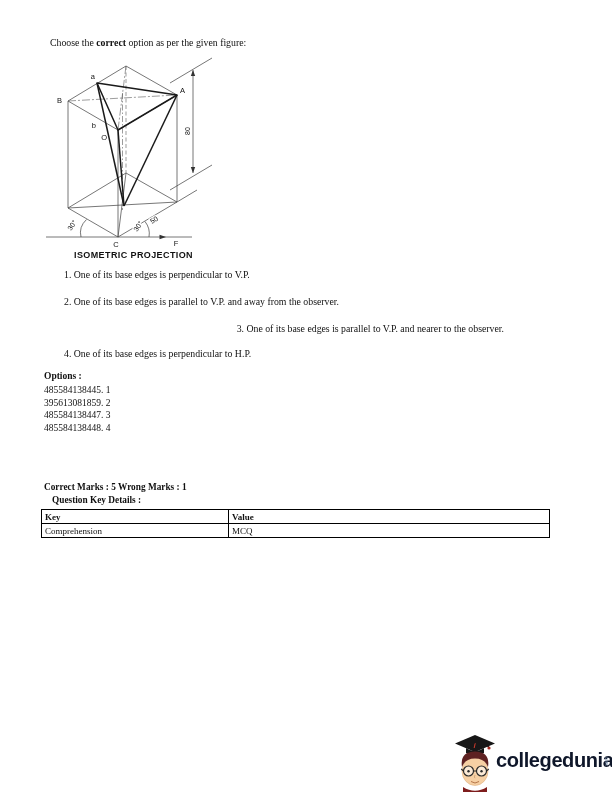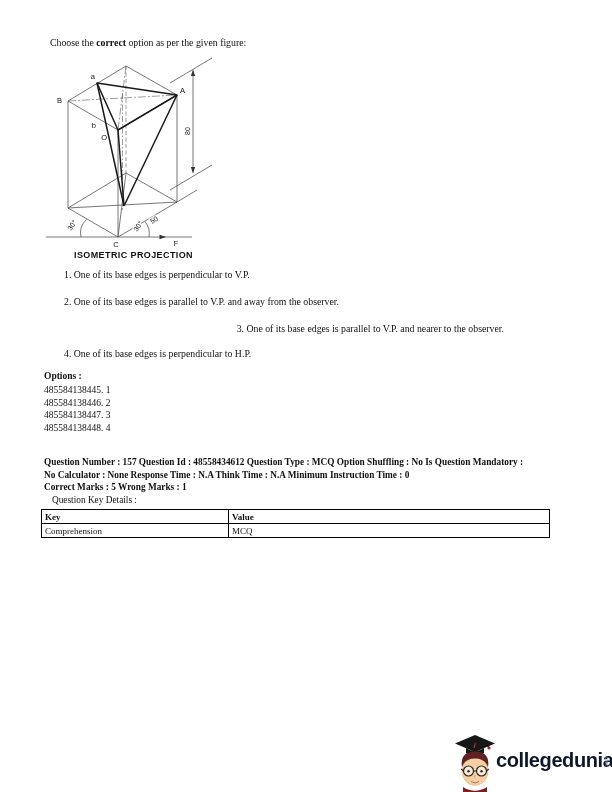--- a/index.html
+++ b/index.html
@@ -19,21 +19,21 @@
   #choice-1{top:269px;}
   #choice-2{top:296px;}
   #choice-3{top:323px;text-align:right;}
   #choice-4{top:348px;}
 
   #options-heading{left:44px;top:371px;font-size:9.5px;font-weight:bold;}
   #option-ids{left:44px;top:384px;font-size:9.5px;line-height:12.6px;}
 
   #meta-block{left:44px;top:456px;width:530px;font-size:9.3px;font-weight:bold;line-height:12.6px;}
   #marks-line{left:44px;top:482px;font-size:9.3px;font-weight:bold;}
-  #key-details-heading{left:44px;top:495px;font-size:9.3px;font-weight:normal;padding-left:8px;}
+  #key-details-heading{left:44px;top:495px;font-size:9.3px;font-weight:bold;padding-left:8px;}
 
   #key-table{left:41px;top:509px;width:509px;border-collapse:collapse;font-size:9px;}
   #key-table td,#key-table th{
     border:1px solid #000;padding:0 0 0 3px;height:13px;text-align:left;
     font-weight:normal;vertical-align:middle;line-height:12px;
   }
   #key-table th{font-weight:bold;}
   #key-table .col-key{width:183px;}
   #key-table{border:1.4px solid #000;}
 
@@ -121,29 +121,25 @@
   </svg>
 
   <div id="choice-1" class="abs serif choice">1. One of its base edges is perpendicular to V.P.</div>
   <div id="choice-2" class="abs serif choice">2. One of its base edges is parallel to V.P. and away from the observer.</div>
   <div id="choice-3" class="abs serif choice">3. One of its base edges is parallel to V.P. and nearer to the observer.</div>
   <div id="choice-4" class="abs serif choice">4. One of its base edges is perpendicular to H.P.</div>
 
   <div id="options-heading" class="abs serif">Options :</div>
   <div id="option-ids" class="abs serif">
     <div>485584138445. 1</div>
-    <div>485584138446. 2</div>
+    <div>395613081859. 2</div>
     <div>485584138447. 3</div>
     <div>485584138448. 4</div>
   </div>
 
-  <div id="meta-block" class="abs serif">
-    <div>Question Number : 157 Question Id : 48558434612 Question Type : MCQ Option Shuffling : No Is Question Mandatory :</div>
-    <div>No Calculator : None Response Time : N.A Think Time : N.A Minimum Instruction Time : 0</div>
-  </div>
   <div id="marks-line" class="abs serif">Correct Marks : 5 Wrong Marks : 1</div>
   <div id="key-details-heading" class="abs serif">Question Key Details :</div>
 
   <table id="key-table" class="abs serif">
     <tbody>
         <tr>
       <th class="col-key">Key</th>
       <th>Value</th>
     </tr>
     <tr>

